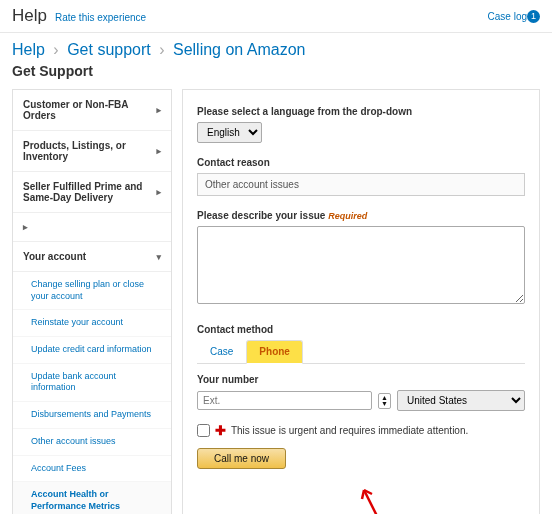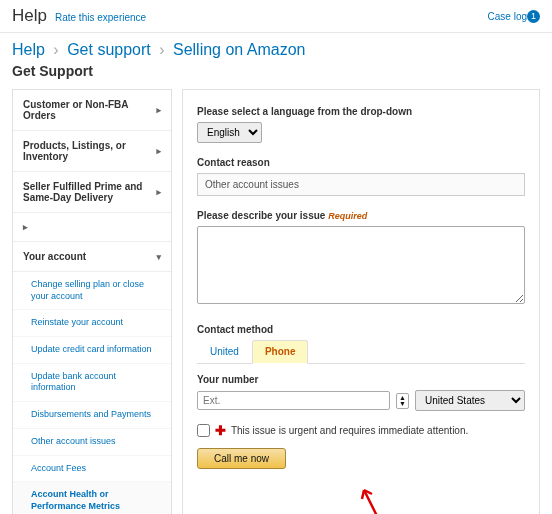--- a/index.html
+++ b/index.html
@@ -21,25 +21,25 @@
 .main { flex: 1; border: 1px solid #e0e0e0; padding: 16px 14px; position: relative; }
 .label { font-size: 10px; font-weight: bold; color: #333; margin-bottom: 5px; }
 .req { color: #c45500; font-weight: bold; font-style: italic; font-size: 9px; }
 select, input[type=text], textarea { font-size: 10px; padding: 3px 5px; border: 1px solid #aaa; border-radius: 2px; background: #f6f6f6; }
 select { background: #eee; }
 .lang-sel { margin-bottom: 14px; }
 .reason-box { width: 100%; background: #fafafa; border: 1px solid #ccc; padding: 5px 7px; font-size: 10px; color: #555; margin-bottom: 14px; }
 textarea { width: 100%; height: 78px; resize: vertical; background: #fff; margin-bottom: 18px; }
 .tabs { border-bottom: 1px solid #ddd; display: flex; margin-bottom: 10px; }
 .tab { padding: 5px 12px; font-size: 10px; color: #0073bb; border: 1px solid transparent; cursor: pointer; }
-.tab.active { border: 1px solid #ddd; border-bottom: 1px solid #fff; color: #c45500; font-weight: bold; margin-bottom: -1px; background: #fef9c3; border-radius: 3px 3px 0 0; }
+.tab.active { border: 1px solid #ddd; border-bottom: 1px solid #fff; color: #c45500; font-weight: bold; margin-bottom: -1px; background: #fde047; border-radius: 3px 3px 0 0; }
 .number-row { display: flex; gap: 6px; align-items: center; margin-bottom: 12px; }
 .number-row input[type=text] { flex: 1; background: #fff; }
 .number-row .ext { width: 40px; }
-.country-sel { width: 110px; }
+.country-sel { width: 128px; }
 .urgent-row { display: flex; align-items: center; gap: 5px; font-size: 10px; color: #333; margin-bottom: 10px; position: relative; }
 .urgent-row input { margin: 0; }
 .btn { background: linear-gradient(#f7dfa5,#f0c14b); border: 1px solid #a88734; border-radius: 3px; padding: 4px 16px; font-size: 10px; cursor: pointer; color: #111; }
 .arrow { position: absolute; left: 175px; top: 394px; pointer-events: none; }
 .annotation { position: absolute; left: 198px; top: 429px; color: #d00; font-size: 13px; pointer-events: none; }
 </style>
 </head>
 <body>
 
 <div class="header">
@@ -100,21 +100,21 @@
     <select class="lang-sel"><option>English</option></select>
 
     <div class="label">Contact reason</div>
     <div class="reason-box">Other account issues</div>
 
     <div class="label"><span>Please describe your issue</span> <span class="req">Required</span></div>
     <textarea style=""></textarea>
 
     <div class="label">Contact method</div>
     <div class="tabs">
-      <div class="tab">United</div>
+      <div class="tab">Case</div>
       <div class="tab active">Phone</div>
     </div>
 
     <div class="label">Your number</div>
     <div class="number-row">
       <input type="text" class="ext" placeholder="Ext." style="">
       <span style="display:inline-flex;flex-direction:column;font-size:7px;border:1px solid #aaa;border-radius:2px;line-height:6px;padding:1px 2px;">▲<span>▼</span></span>
       <select class="country-sel"><option>United States</option></select>
     </div>
 

